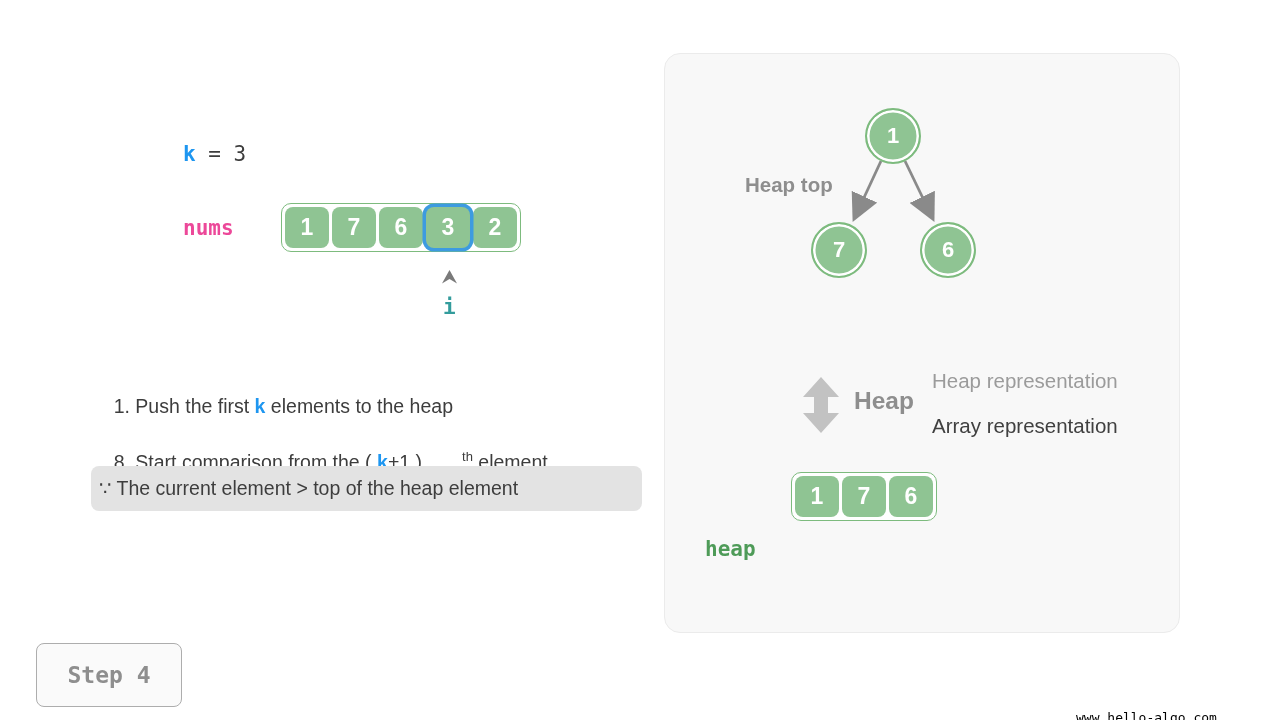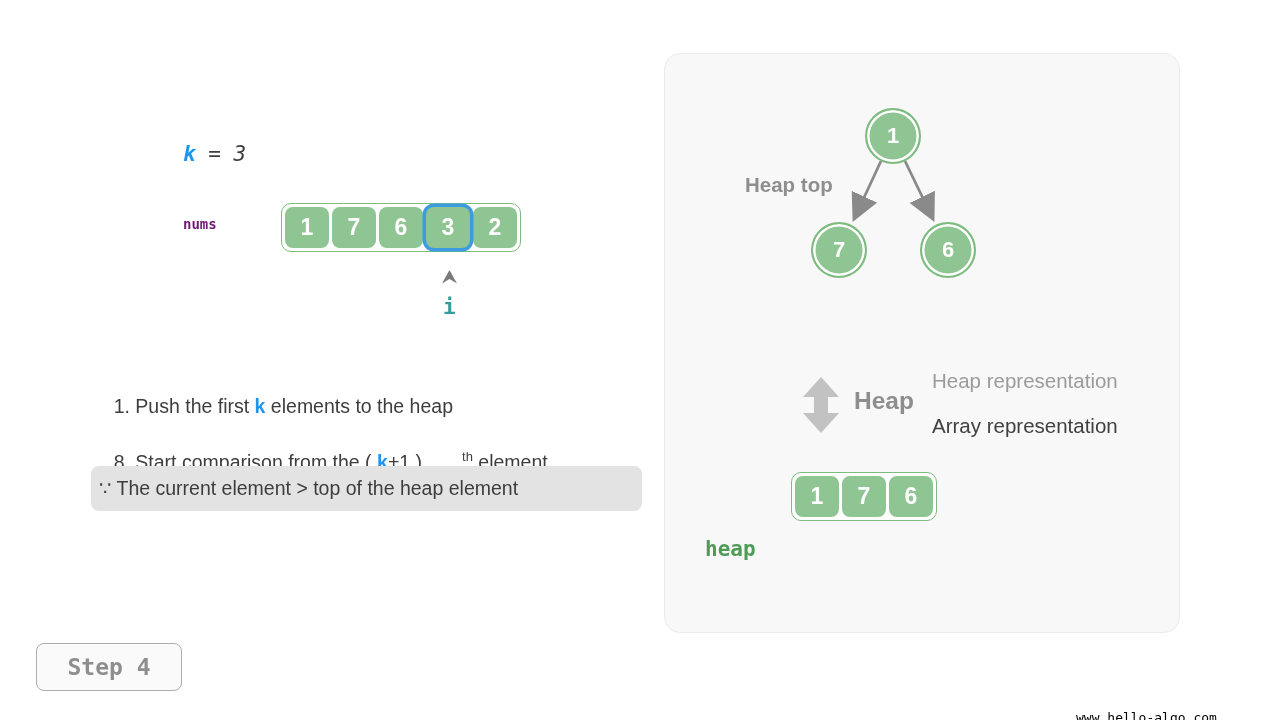--- a/index.html
+++ b/index.html
@@ -5,25 +5,25 @@
   * { margin:0; padding:0; box-sizing:border-box; }
   html,body { width:1280px; height:720px; background:#ffffff; overflow:hidden;
               font-family:"Liberation Sans", sans-serif; }
   .abs { position:absolute; }
   #stage { position:relative; width:1280px; height:720px; background:#fff; }
 
   
   .mono { font-family:"DejaVu Sans Mono", monospace; }
 
   
-  #k-line { left:183px; top:142px; font-size:21px; color:#3D3D3D;font-style:italic; }
+  #k-line { left:183px; top:142px; font-size:21px; color:#3D3D3D; }
   #k-line .kvar { color:#1E96F0; font-weight:bold; }
 
   
-  #nums-label { left:183px; top:216px; font-size:14px; font-weight:bold; color:#701a75; }
+  #nums-label { left:183px; top:216px; font-size:21px; font-weight:bold; color:#ec4899; }
   #i-label    { left:443px; top:295px; font-size:21px; font-weight:bold; color:#339C9C; }
 
   
   .arr { display:flex; gap:3px; background:#fff; border:1.5px solid #7DBB7E;
          border-radius:10px; padding:3px; }
   .cell { width:44px; height:41px; border-radius:8px; background:#8FC493;
           color:#fff; font-size:23px; font-weight:bold;
           display:flex; align-items:center; justify-content:center; }
   .cell.hl { box-shadow:0 0 0 3.5px #3D9BE0; position:relative; z-index:1; }
   #nums-array { left:281px; top:203px; }
@@ -57,21 +57,21 @@
   #node-right { left:255px; top:168px; }
   #tree-edges { left:0; top:0; pointer-events:none; }
 
   #heap-icon { left:136px; top:322px; }
   #heap-word { left:189px; top:333px; font-size:24.5px; font-weight:bold; color:#8E8E8E; }
   #rep-tree  { left:267px; top:315px; font-size:20.5px; color:#9B9B9B; }
   #rep-array { left:267px; top:360px; font-size:20.5px; color:#404040; }
   #heap-label { left:40px; top:483px; font-size:21px; font-weight:bold; color:#4E9B58; }
 
   
-  #step-box { left:36px; top:643px; width:146px; height:48px; background:#FAFAFA;
+  #step-box { left:36px; top:643px; width:146px; height:64px; background:#FAFAFA;
               border:1.5px solid #ADADAD; border-radius:8px;
               display:flex; align-items:center; justify-content:center;
               font-size:23px; font-weight:bold; color:#8E8E8E; }
   #watermark { left:1076px; top:710px; font-size:13px; color:#000000; }
 </style>
 </head>
 <body>
 
 <div id="stage">
 

